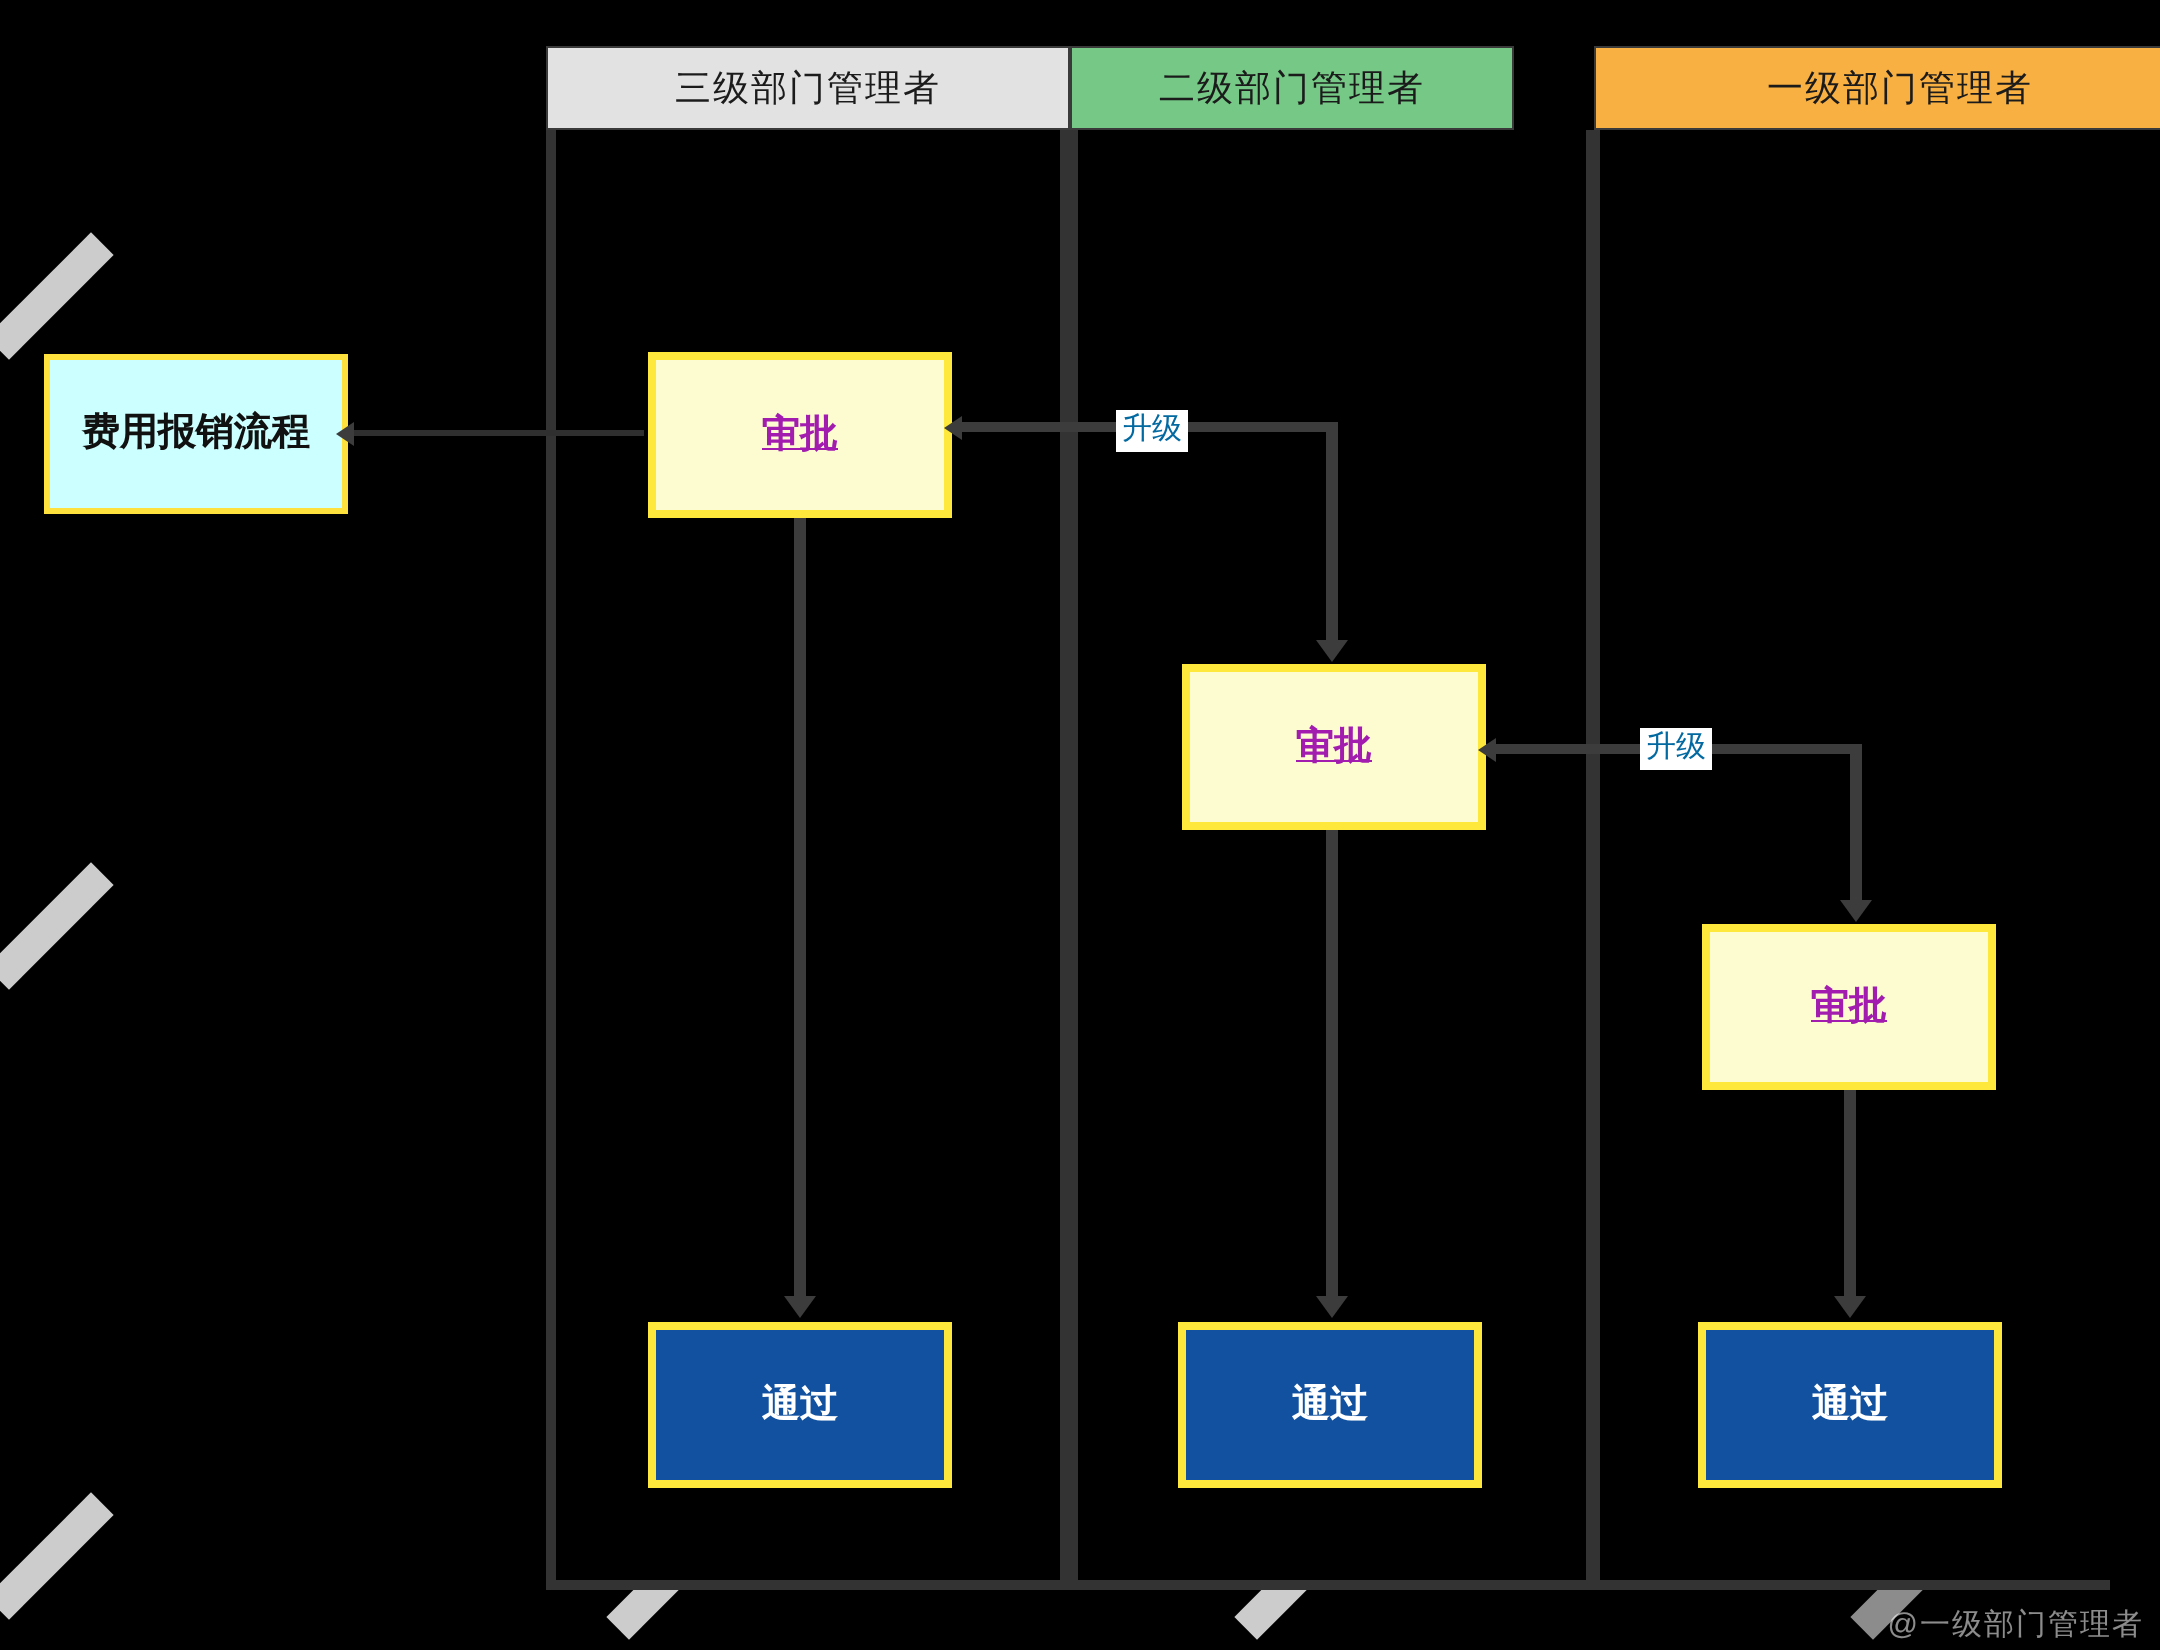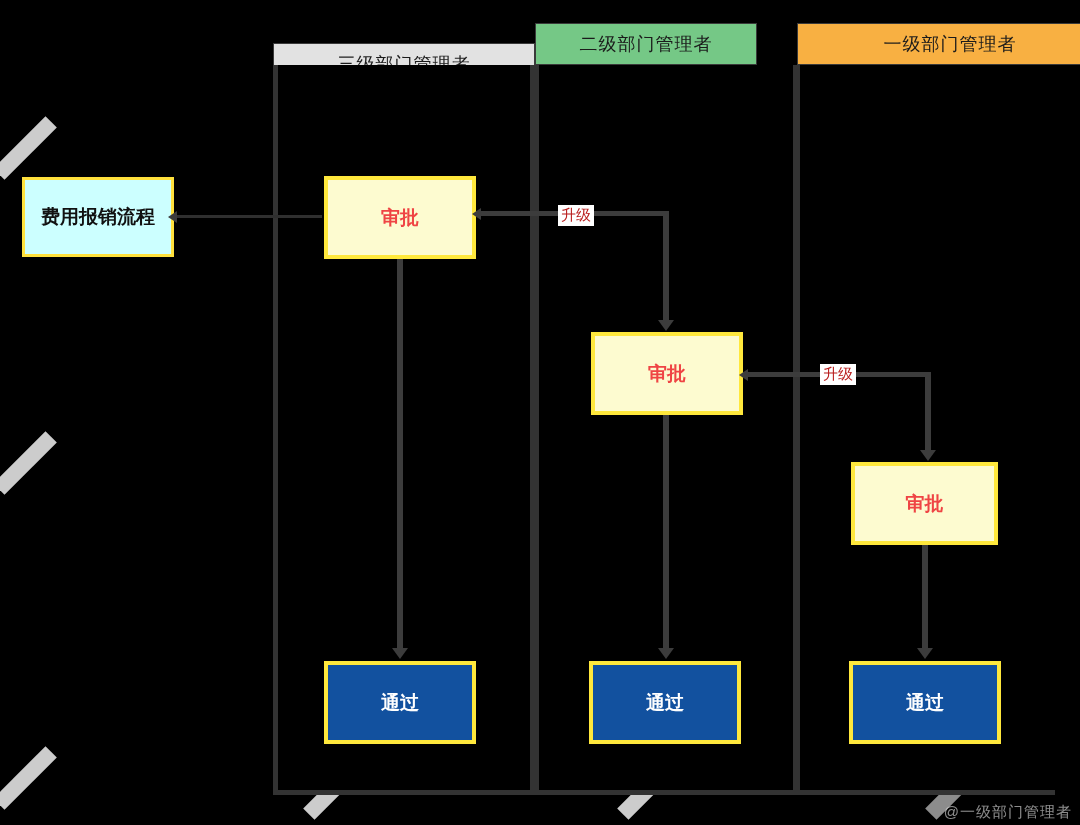--- a/index.html
+++ b/index.html
@@ -36,21 +36,21 @@
     height: 42px;
     box-sizing: border-box;
     border: 1px solid #3a3a3a;
     display: flex;
     align-items: center;
     justify-content: center;
     font-size: 18px;
     color: #1b1b1b;
     letter-spacing: 1px;
   }
-  .lane-header.h1 { background: #e2e2e2; margin-top: 20px; }
+  .lane-header.h1 { background: #e2e2e2; }
   .lane-header.h2 { background: #75c886; }
   .lane-header.h3 { background: #f8b042; }
 
   
   .lane-body {
     position: absolute;
     top: 65px;
     height: 730px;
     box-sizing: border-box;
     background: #000000;
@@ -75,21 +75,22 @@
   }
   .node.start {
     background: #ccffff;
     border: 3px solid #ffe13d;
     color: #111111;
     padding: 0 10px;
   }
   .node.approve {
     background: #fdfbd0;
     border: 4px solid #ffe83c;
-    color: #ef4444;
+    color: #a21caf;
+    text-decoration: underline;
   }
   .node.pass {
     background: #12519f;
     border: 4px solid #ffe83c;
     color: #ffffff;
   }
 
   
   .conn-v, .conn-h {
     position: absolute;
@@ -113,21 +114,21 @@
     height: 0;
     border-top: 6px solid transparent;
     border-bottom: 6px solid transparent;
     border-right: 9px solid #3c3c3c;
   }
 
   
   .edge-label {
     position: absolute;
     background: #ffffff;
-    color: #b91c1c;
+    color: #0369a1;
     font-size: 15px;
     padding: 2px 3px;
     line-height: 1.1;
     white-space: nowrap;
   }
 
   
   .corner-watermark {
     position: absolute;
     right: 8px;

